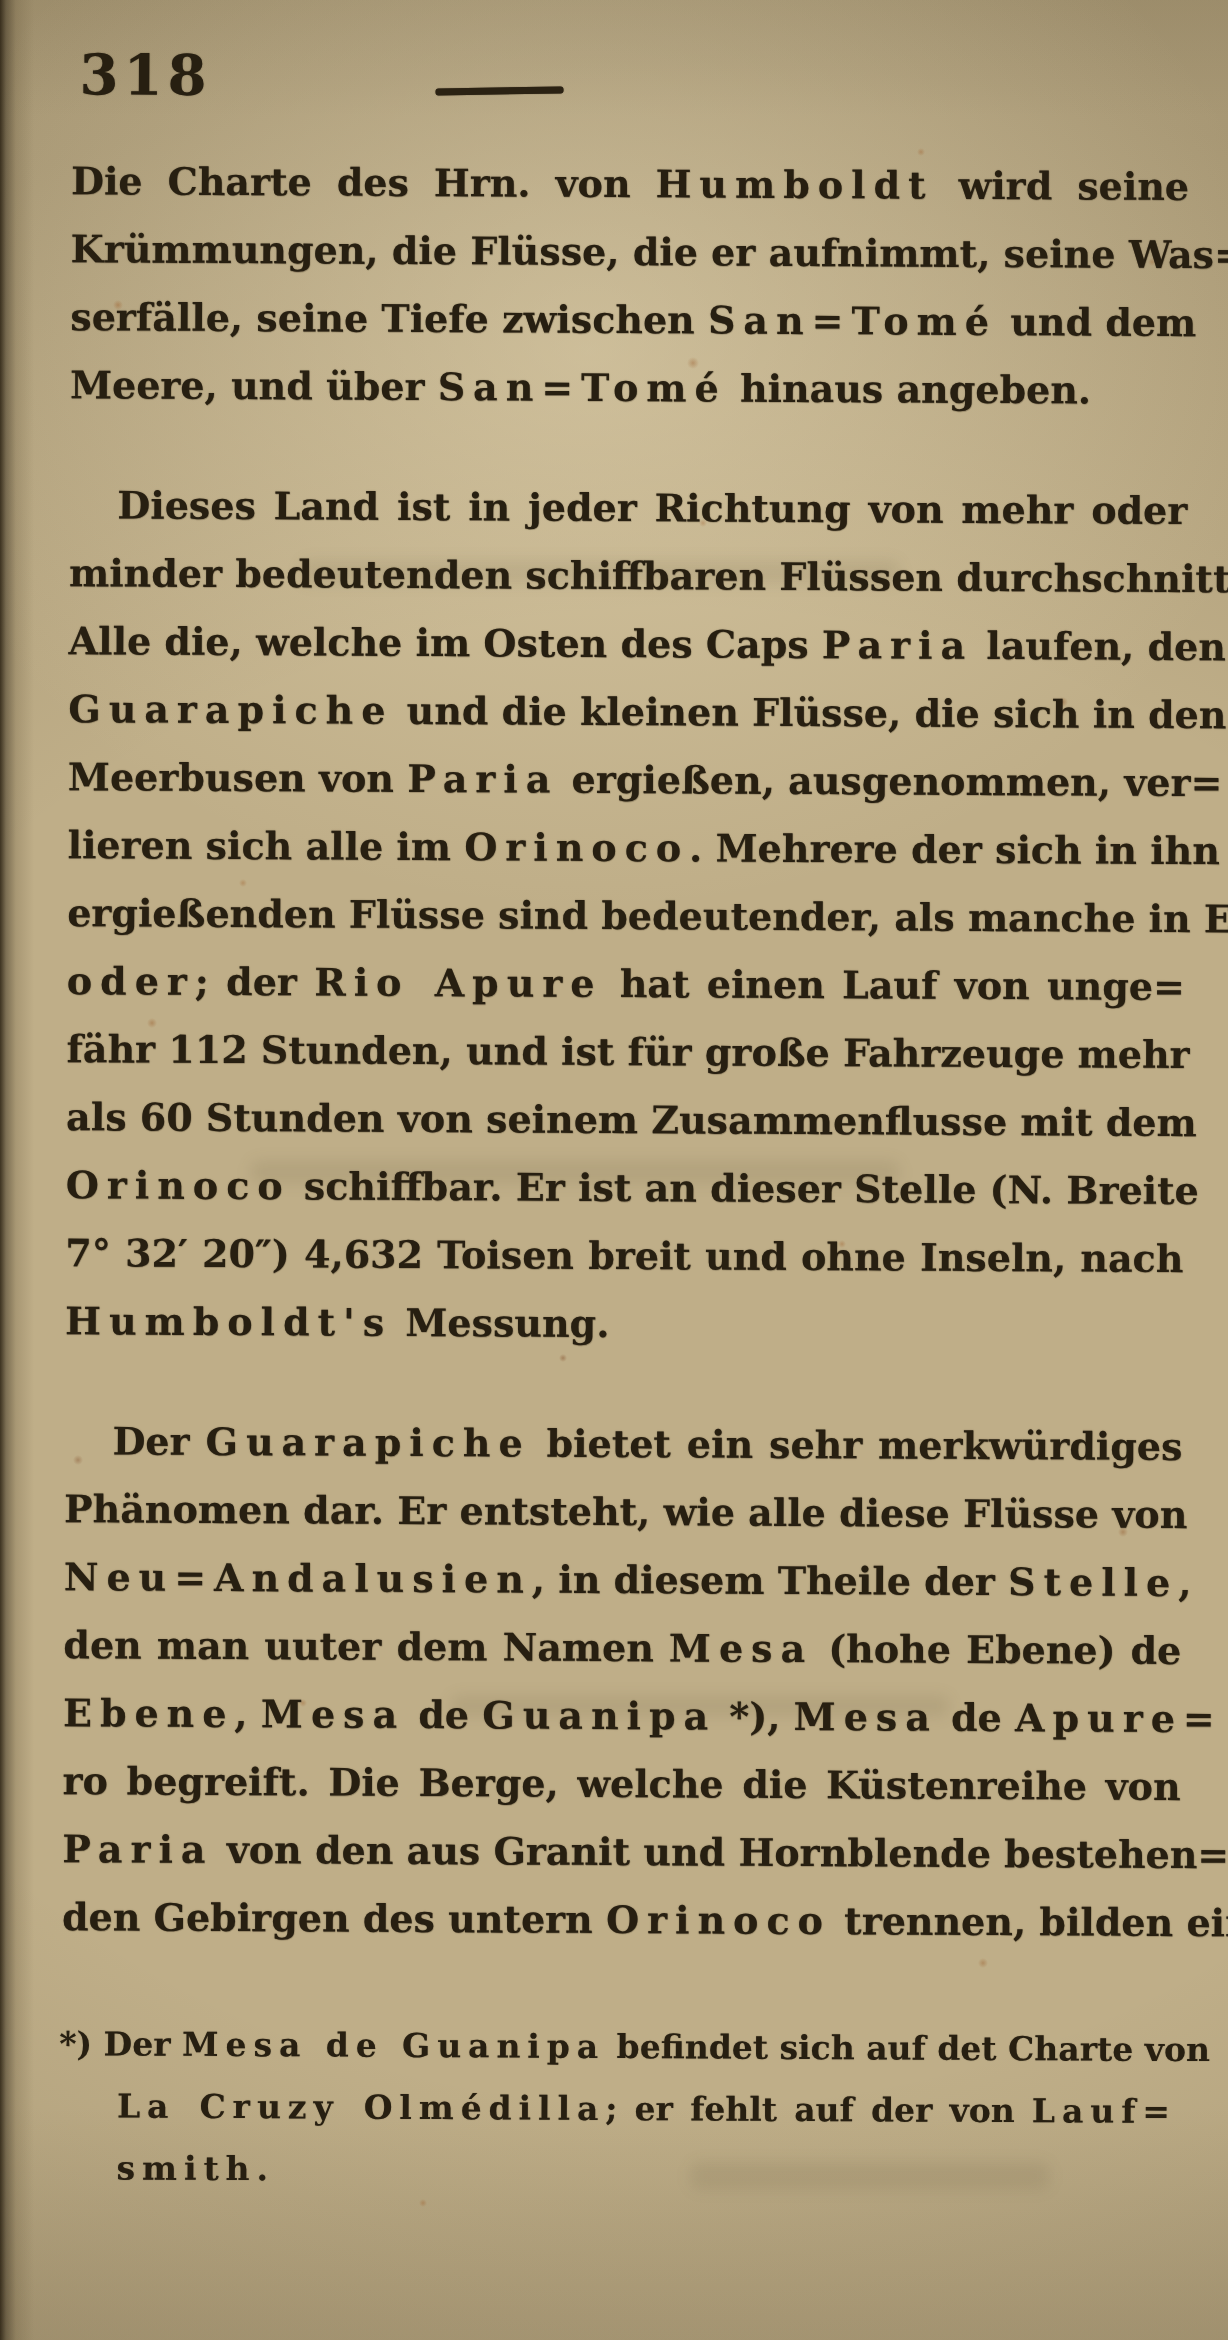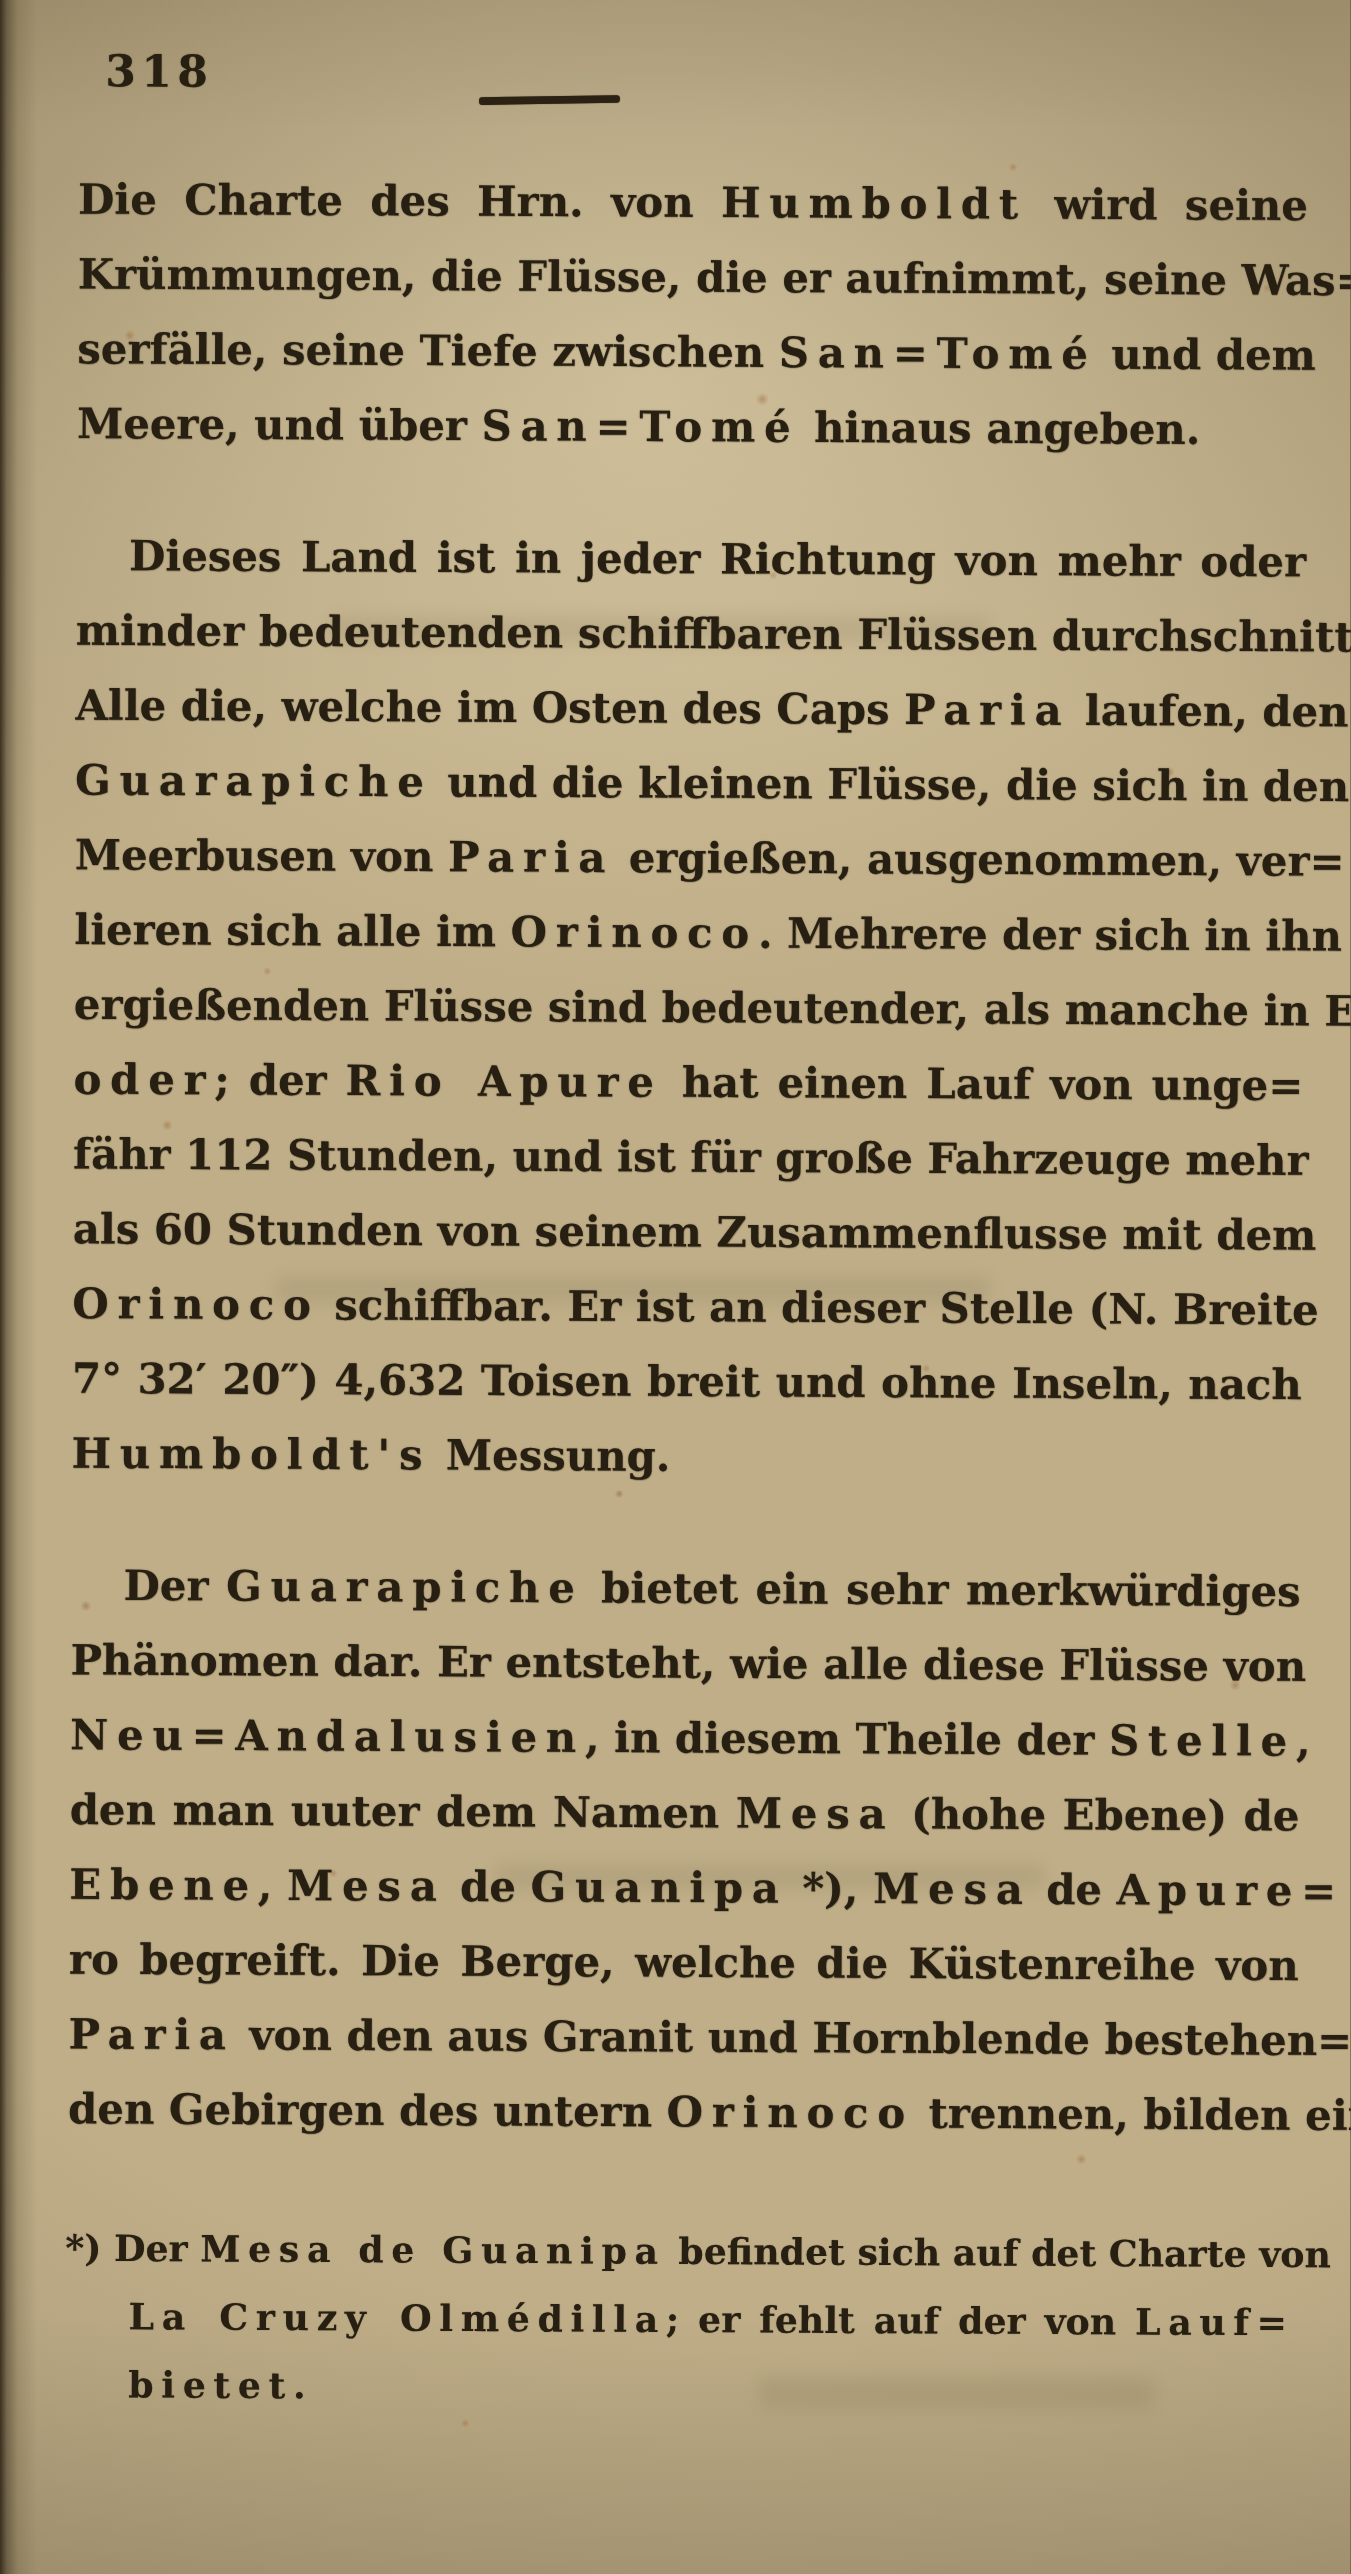--- a/index.html
+++ b/index.html
@@ -34,22 +34,22 @@
       radial-gradient(circle 3px at 1152px 262px, rgba(158,94,42,0.34), rgba(158,94,42,0) 4px),
       radial-gradient(circle 3px at 563px 1358px, rgba(120,60,25,0.40), rgba(120,60,25,0) 4px),
       radial-gradient(circle 4px at 78px 1460px, rgba(120,60,25,0.35), rgba(120,60,25,0) 5px);
   }
   .ghost{
     position:absolute;background:rgba(78,64,36,0.10);
     filter:blur(7px);border-radius:10px;pointer-events:none;
   }
   .scan{position:absolute;inset:0;transform:rotate(0.3deg);transform-origin:600px 0;}
   .page-number{
-    position:absolute;left:96px;top:44px;
-    font-size:40px;font-weight:bold;letter-spacing:5px;
+    position:absolute;left:80px;top:44px;
+    font-size:56px;font-weight:bold;letter-spacing:5px;
     text-shadow:0 0 1.2px rgba(42,33,19,0.65);
   }
   .header-rule{
     position:absolute;left:436px;top:88px;width:128px;height:7px;
     background:#2b2213;border-radius:3px;transform:rotate(-1.2deg);
     box-shadow:0 0 1px rgba(42,33,19,0.8);
   }
   .body-text{
     position:absolute;left:72px;top:150px;width:1118px;
     font-size:38px;font-weight:bold;
@@ -114,16 +114,16 @@
           <div class="line">den man uuter dem Namen <span class="sp">Mesa</span> (hohe Ebene) de</div>
           <div class="line"><span class="sp">Ebene</span>, <span class="sp">Mesa</span> de <span class="sp">Guanipa</span> *), <span class="sp">Mesa</span> de <span class="sp">Apure=</span></div>
           <div class="line">ro begreift. Die Berge, welche die Küstenreihe von</div>
           <div class="line"><span class="sp">Paria</span> von den aus Granit und Hornblende bestehen=</div>
           <div class="line">den Gebirgen des untern <span class="sp">Orinoco</span> trennen, bilden eine</div>
         </div>
       </div>
     <div class="footnote" id="footnote">
         <div class="line">*) Der <span class="sp">Mesa de Guanipa</span> befindet sich auf det Charte von</div>
         <div class="line hang"><span class="sp">La Cruzy Olmédilla</span>; er fehlt auf der von <span class="sp">Lauf=</span></div>
-        <div class="line flush hang"><span class="sp">bietet</span>.</div>
+        <div class="line flush hang"><span class="sp">smith</span>.</div>
       </div>
   </div>
 </div>
 
 </body></html>

